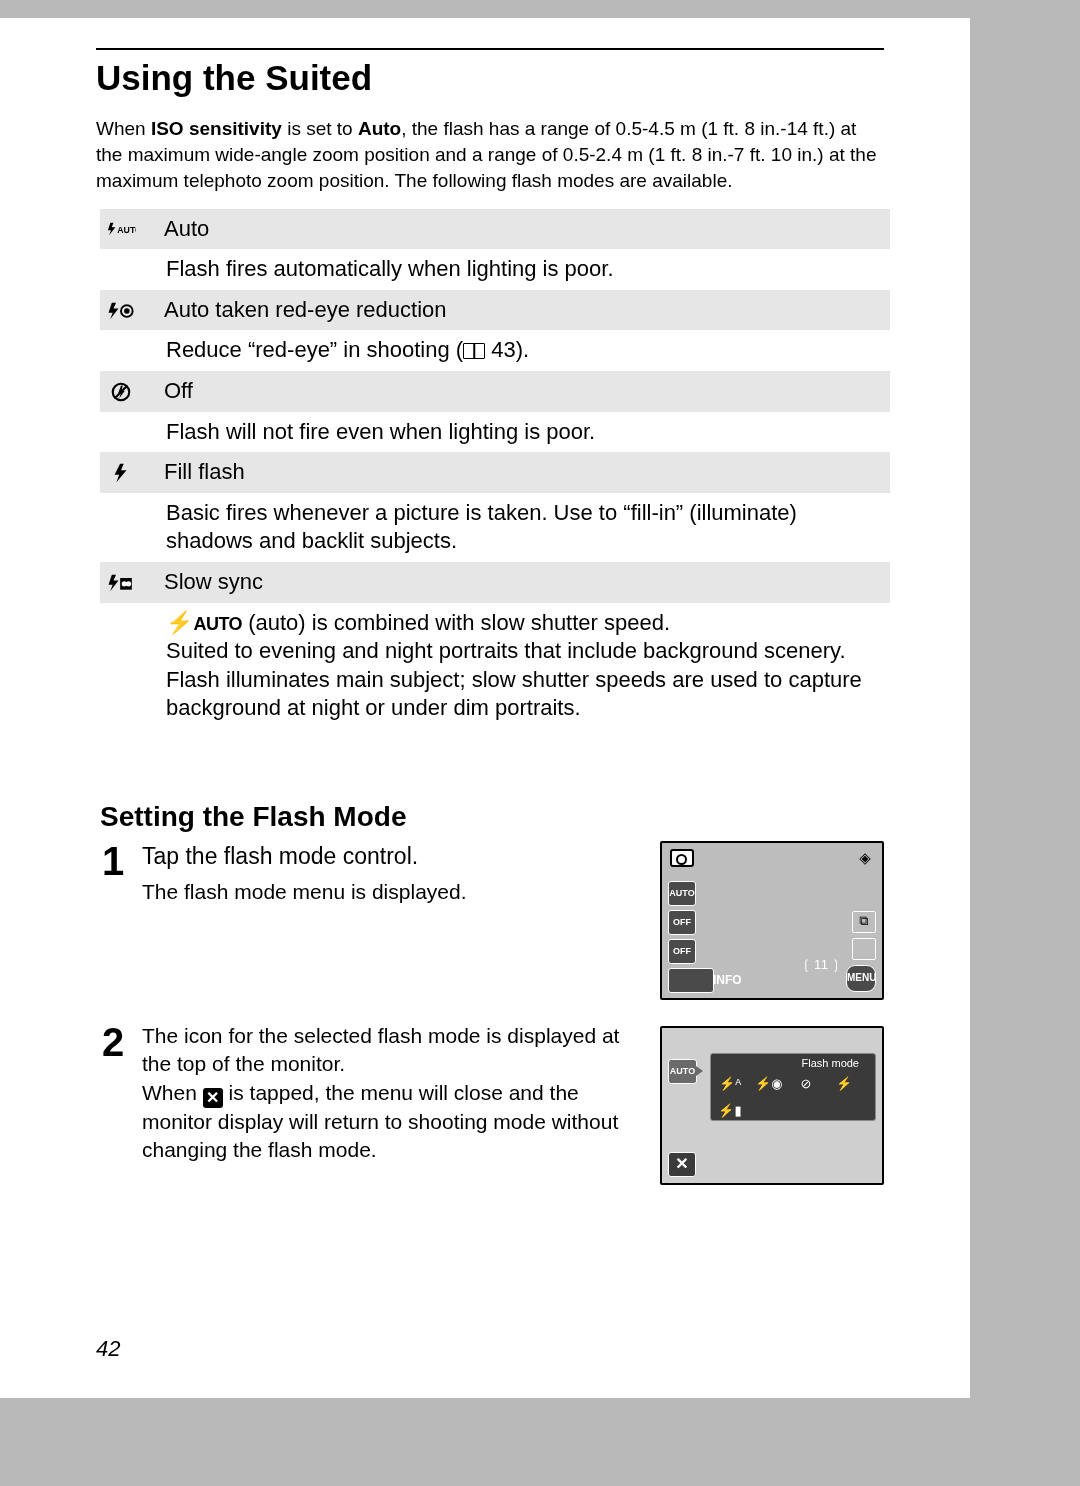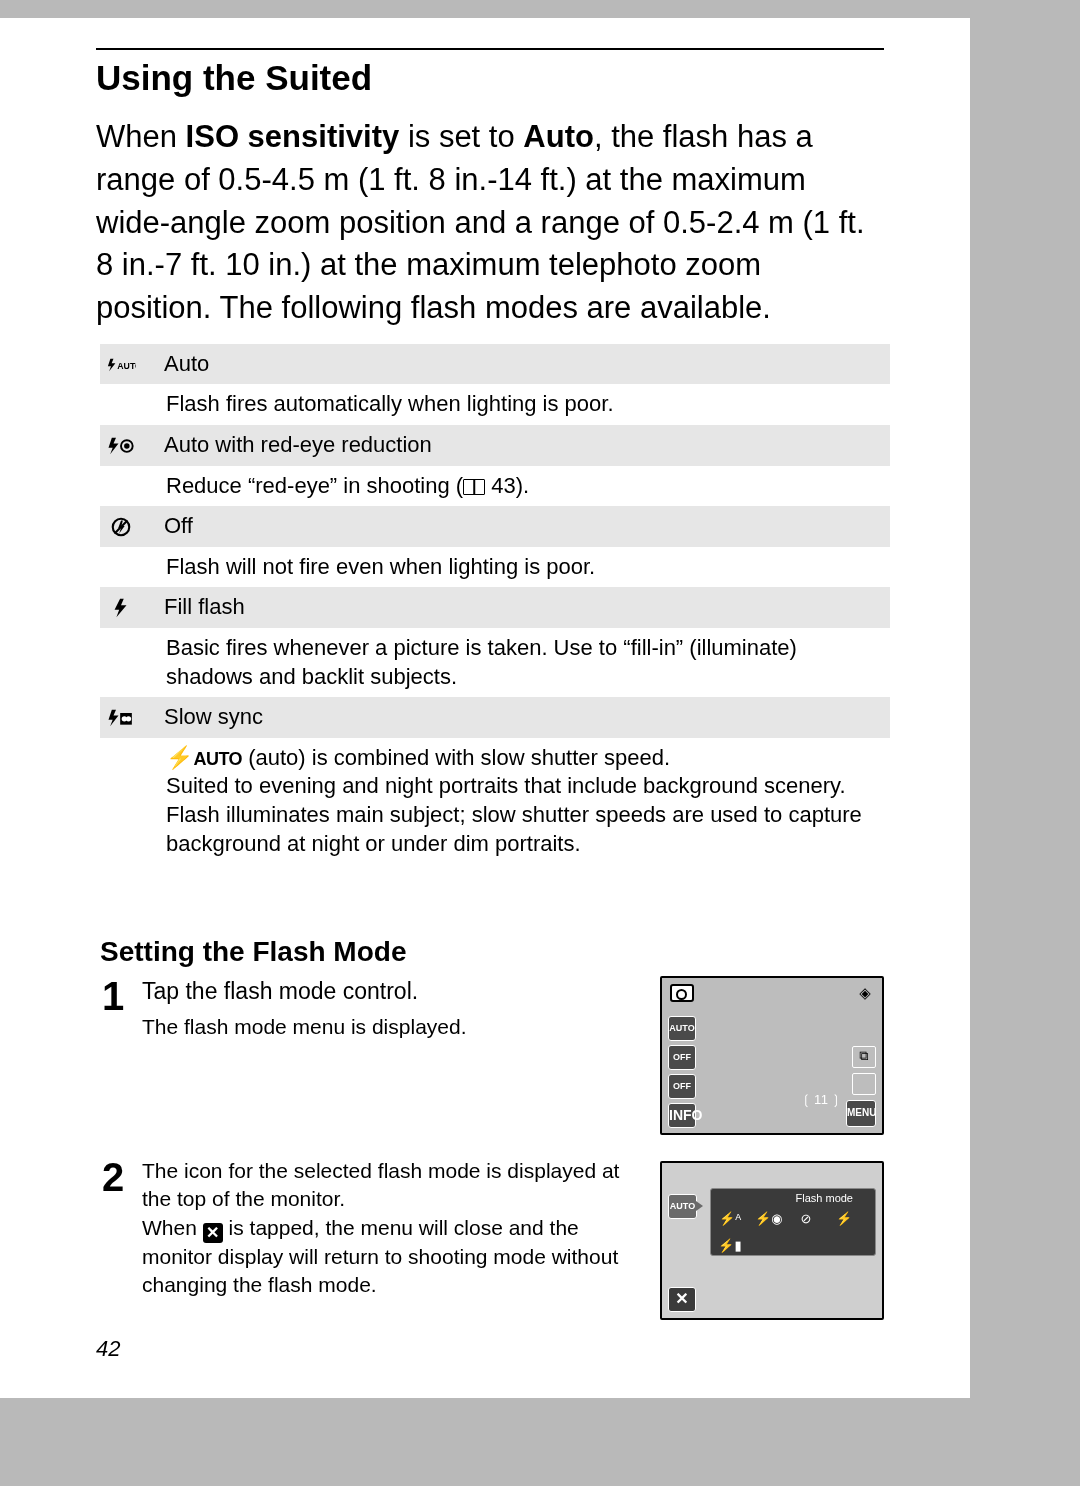--- a/index.html
+++ b/index.html
@@ -31,21 +31,21 @@
     border: none;
     border-top: 2px solid #000;
     margin: 0 0 8px 0;
   }
   h1.page-title {
     font-size: 35px;
     font-weight: 700;
     margin: 8px 0 18px 0;
   }
   .intro {
-    font-size: 31px;
+    font-size: 19px;
     line-height: 1.38;
     margin-bottom: 14px;
     margin-top: 15px;
   }
   .intro .bold { font-weight: 700; }
   .flash-table {
     width: 790px;
     border-collapse: collapse;
     font-size: 22px;
     line-height: 1.3;
@@ -223,41 +223,41 @@
     border: 1px solid #fff;
     border-radius: 3px;
     color: #fff;
     font-size: 9px;
     line-height: 23px;
     text-align: center;
     font-weight: 600;
     background: #4a4a4a;
   }
   .stack-chip { color: #fff; }
-  .info-chip { background: #4a4a4a; font-size: 14px; }
+  .info-chip { background: #4a4a4a; font-size: 12px; padding-left: 44px; }
   .x-chip {
     background: #3b3b3b;
     color: #fff;
     font-size: 16px;
     line-height: 22px;
     font-weight: 800;
   }
   .right-stack {
     position: absolute;
     right: 6px;
     bottom: 6px;
     display: flex;
     flex-direction: column;
     gap: 5px;
     align-items: flex-end;
   }
   .menu-chip {
     width: 28px; height: 25px;
     border: 1px solid #fff;
-    border-radius: 3px;
+    border-radius: 9px;
     color: #fff;
     background: #4a4a4a;
     font-size: 10px;
     text-align: center;
     line-height: 23px;
     font-weight: 600;
   }
   .frame-count {
     position: absolute;
     right: 40px;
@@ -335,21 +335,21 @@
     right: 6px;
     height: 68px;
     background: #3a3a3a;
     border: 1px solid #888;
     border-radius: 3px;
     box-sizing: border-box;
   }
   .flash-panel .fp-title {
     position: absolute;
     top: 3px;
-    right: 22px;
+    right: 16px;
     color: #fff;
     font-size: 11px;
   }
   .fp-icons {
     position: absolute;
     top: 22px;
     left: 6px;
     right: 6px;
     display: flex;
     gap: 12px;
@@ -412,21 +412,21 @@
       </tr>
 
       <tr class="header-row">
         <td class="icon-cell">
           <svg viewBox="0 0 36 24">
                 <path d="M7 2 L3 14 L8 14 L5 22 L15 9 L9 9 L12 2 Z" fill="#000"></path>
                 <circle cx="25" cy="12" r="7" fill="none" stroke="#000" stroke-width="2.3"></circle>
                 <circle cx="25" cy="12" r="3.3" fill="#000"></circle>
               </svg>
         </td>
-        <td>Auto with red-eye reduction</td>
+        <td>Auto taken red-eye reduction</td>
       </tr>
       <tr class="desc-row">
         <td></td>
         <td class="desc-cell">
           <span>Reduce “red-eye” in shooting </span>
           (<span class="pageref-icon"></span>&nbsp;<span>43</span>).
         </td>
       </tr>
 
       <tr class="header-row">

